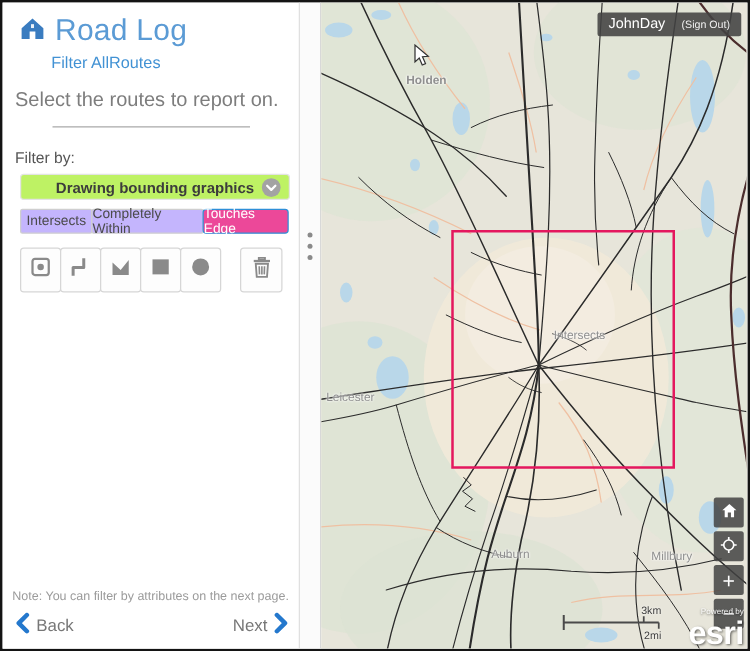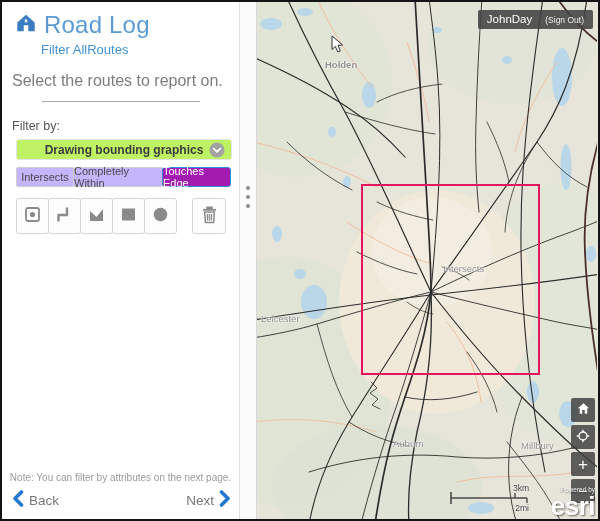--- a/index.html
+++ b/index.html
@@ -16,21 +16,21 @@
   .filter-label { margin:17px 0 0 10px; font-size:12.5px; color:#555; }
   .dropdown { margin:6px 0 0 14px; width:216px; height:21px; background:#bef264; border:1px solid #e3e3e3; border-radius:3px; display:flex; align-items:center; justify-content:center; position:relative; cursor:pointer; }
   .dropdown-value { font-size:12px; font-weight:bold; color:#3c3c3c; }
   .dd-chev { position:absolute; right:6px; top:2px; }
   .tabs { margin:7px 0 0 14px; width:216px; display:flex; }
   .tab { height:20px; background:#c4b5fd; border:1px solid #cfcfcf; color:#4a4a4a; font-size:11px; display:flex; align-items:center; justify-content:center; cursor:pointer; border-radius:2px; }
   .tab + .tab { margin-left:-1px; }
   .tab.t0 { width:58px; }
   .tab.t1 { width:90px; }
   .tab.t2 { width:69px; }
-  .tab.active { background:#a21caf; border-color:#2e8fd8; color:#fff; z-index:1; border-radius:3px; }
+  .tab.active { background:#ec4899; border-color:#2e8fd8; color:#fff; z-index:1; border-radius:3px; }
   .tools { margin:11px 0 0 14px; display:flex; align-items:center; }
   .tool-btn { width:33px; height:36px; background:#fdfdfd; border:1px solid #d6d6d6; border-radius:3px; display:flex; align-items:center; justify-content:center; cursor:pointer; }
   .tool-btn + .tool-btn { margin-left:-1px; }
   .tool-btn.trash { margin-left:15px; width:34px; }
   .note { position:absolute; bottom:36px; left:0; right:0; text-align:center; font-size:10px; color:#9b9b9b; }
   .nav { position:absolute; bottom:9px; left:10px; right:8px; display:flex; justify-content:space-between; align-items:center; }
   .nav-item { display:flex; align-items:center; gap:5px; color:#777; font-size:13.5px; cursor:pointer; }
 
   
   .gutter { width:17px; height:100%; background:#fbfbfb; border-right:1px solid #d8d8d8; flex:none; position:relative; cursor:pointer; }

